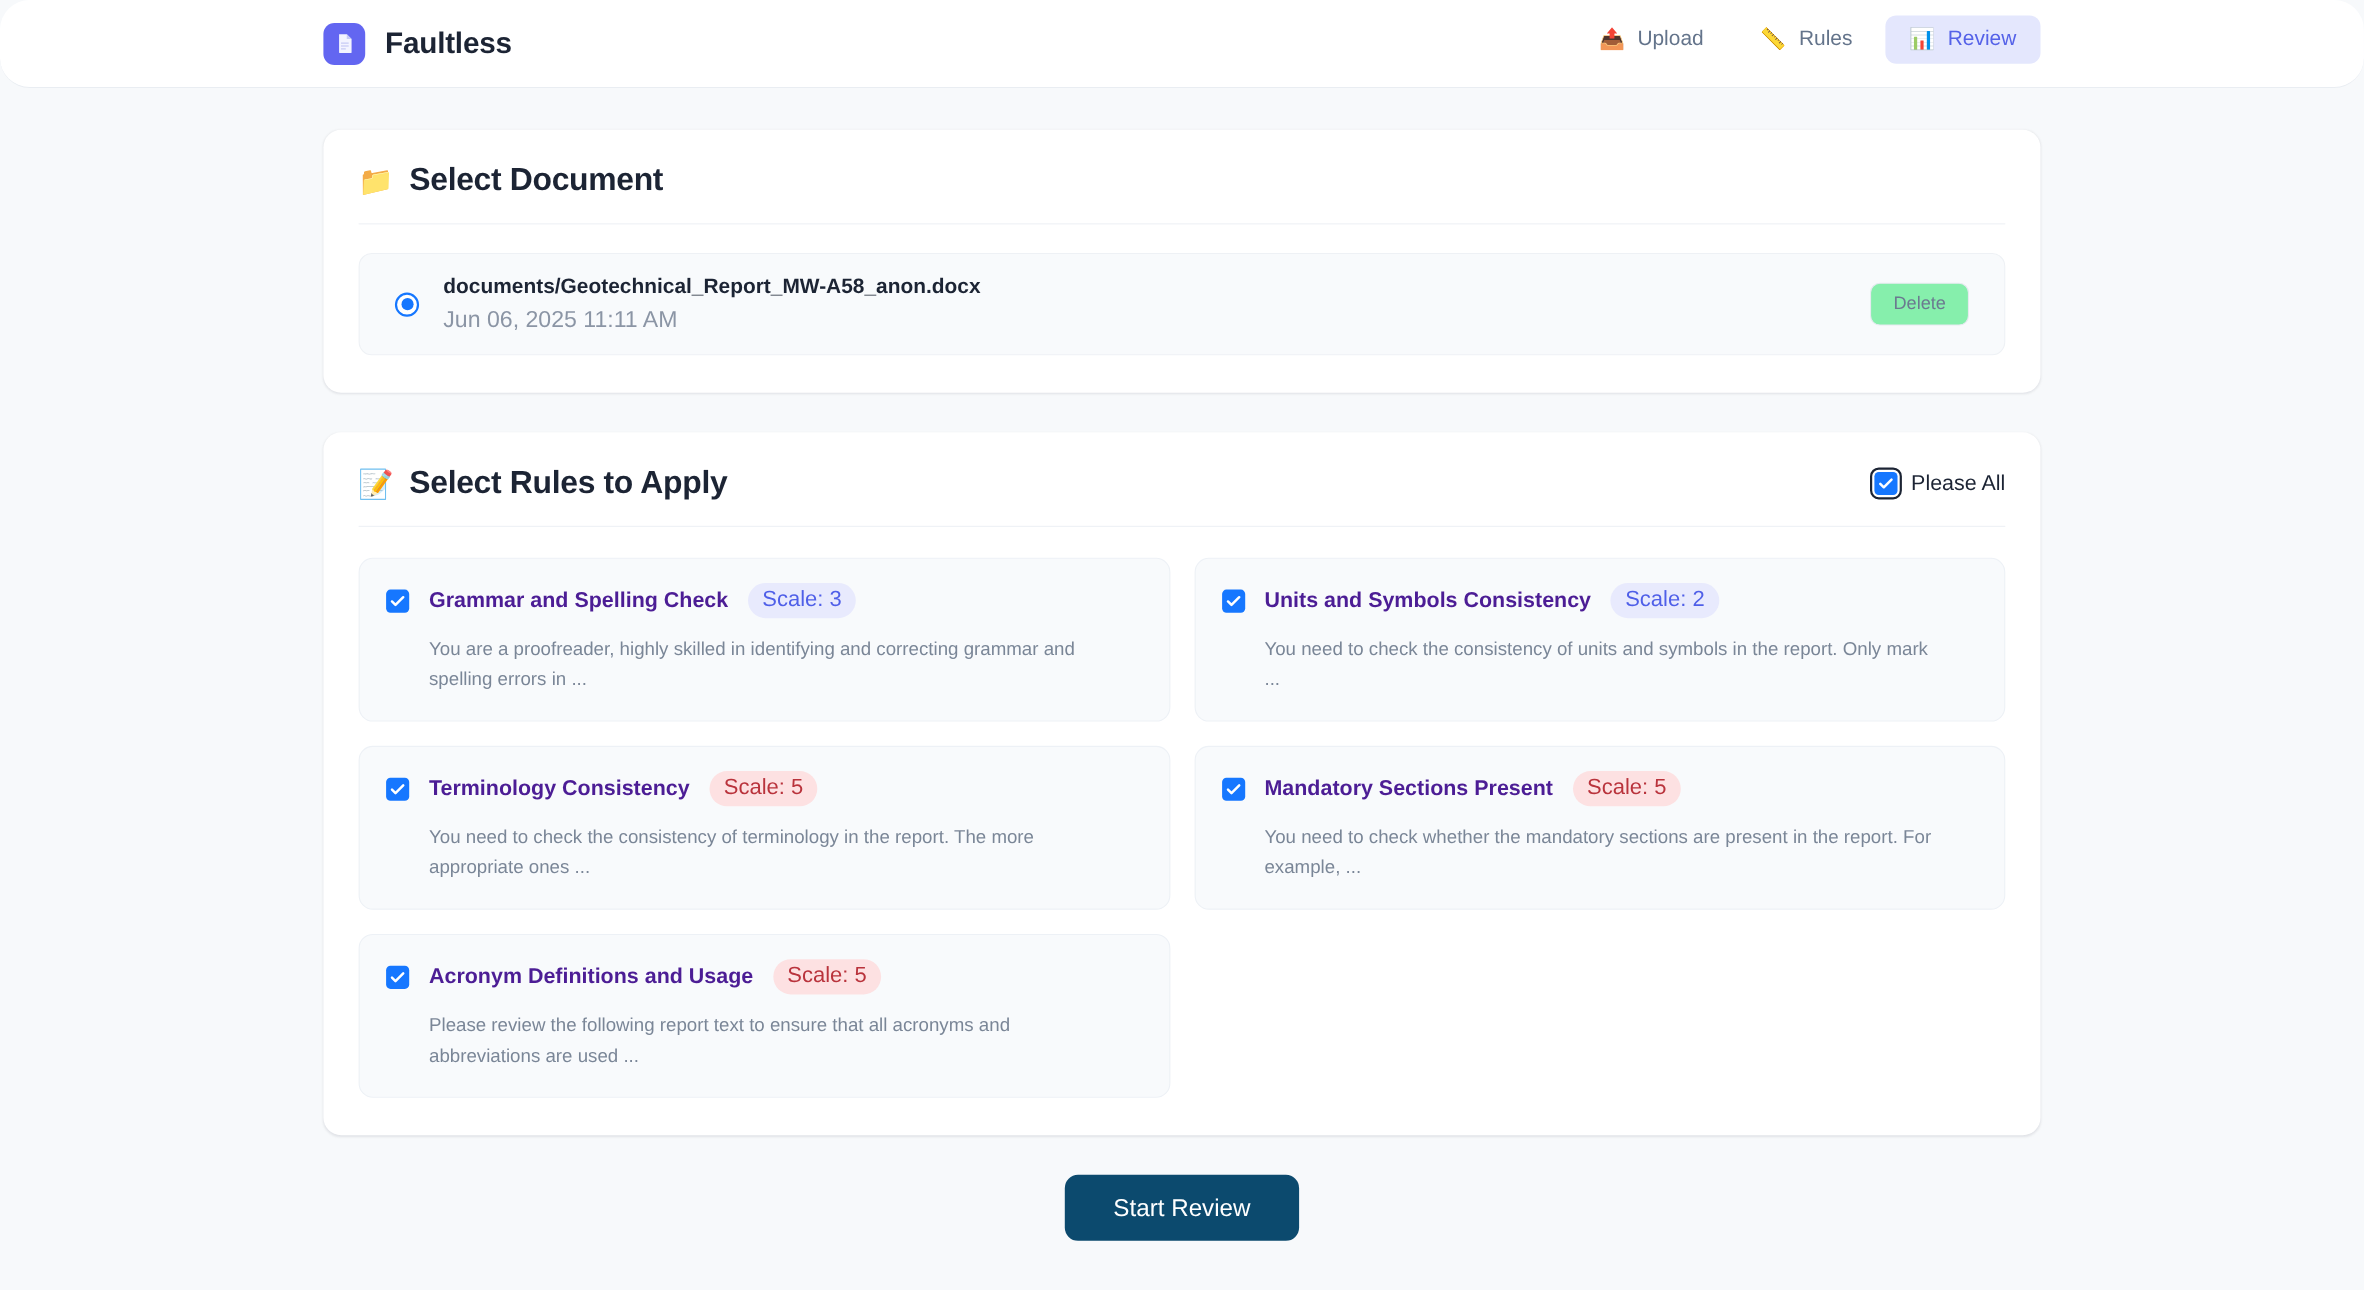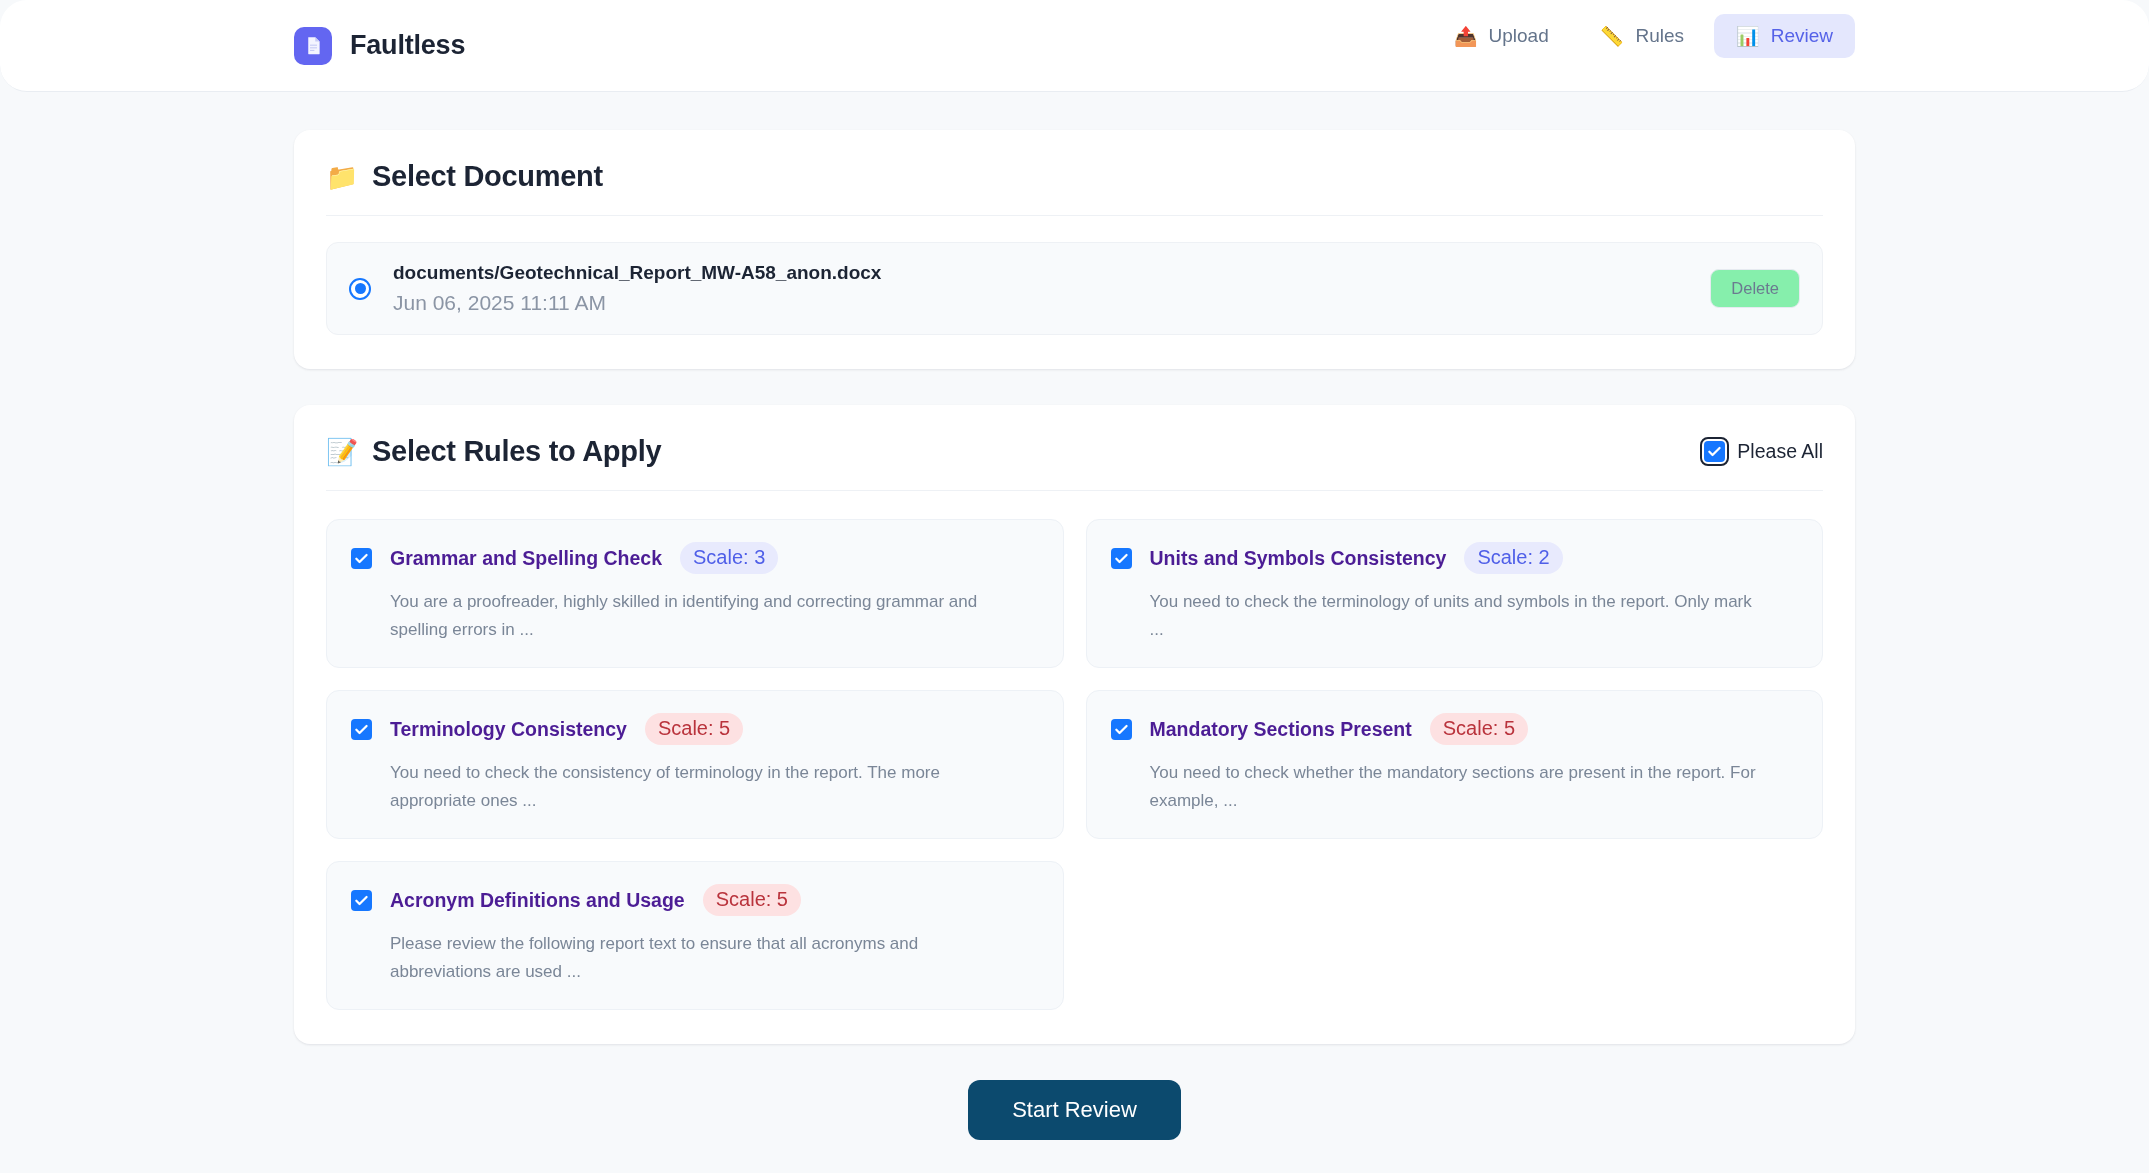--- a/index.html
+++ b/index.html
@@ -6,21 +6,21 @@
   html, body {
     width: 2149px;
     height: 1173px;
     background: #f7f9fb;
     font-family: "Liberation Sans", sans-serif;
     -webkit-font-smoothing: antialiased;
   }
 
   
   .header {
-    height: 92px;
+    height: 80px;
     background: #ffffff;
     border-bottom: 1px solid #e9edf2;
     display: flex;
     align-items: center;
     padding: 0 294px 0 294px;
     position: relative;
     border-radius: 27px;
   }
   .brand { display: flex; align-items: center; gap: 18px; }
   .brand-logo {
@@ -94,21 +94,21 @@
   .card-title .emoji { font-size: 26px; line-height: 1; }
 
   
   .doc-list { padding-top: 26px; }
   .doc-row {
     display: flex;
     align-items: center;
     background: #f8fafc;
     border: 1px solid #eef1f5;
     border-radius: 12px;
-    padding: 19px 22px;
+    padding: 19px 32px;
   }
   .radio {
     width: 22px; height: 22px;
     border-radius: 50%;
     border: 2px solid #1677ff;
     display: flex; align-items: center; justify-content: center;
     flex: none;
     margin-right: 22px;
     background: #fff;
     cursor: pointer;
@@ -318,21 +318,21 @@
       <div class="rule-card">
         <div class="rule-top">
           <span class="cb">
             <svg width="15" height="15" viewBox="0 0 16 16" aria-hidden="true">
               <path d="M2.5 8.3l3.4 3.4L13.4 4.2" stroke="#ffffff" stroke-width="2.4" fill="none" stroke-linecap="round" stroke-linejoin="round"></path>
             </svg>
           </span>
           <span class="rule-name">Units and Symbols Consistency</span>
           <span class="scale-badge scale-low">Scale: 2</span>
         </div>
-        <div class="rule-desc">You need to check the terminology of units and symbols in the report. Only mark ...</div>
+        <div class="rule-desc">You need to check the consistency of units and symbols in the report. Only mark ...</div>
       </div>
 
       <div class="rule-card">
         <div class="rule-top">
           <span class="cb">
             <svg width="15" height="15" viewBox="0 0 16 16" aria-hidden="true">
               <path d="M2.5 8.3l3.4 3.4L13.4 4.2" stroke="#ffffff" stroke-width="2.4" fill="none" stroke-linecap="round" stroke-linejoin="round"></path>
             </svg>
           </span>
           <span class="rule-name">Terminology Consistency</span>

